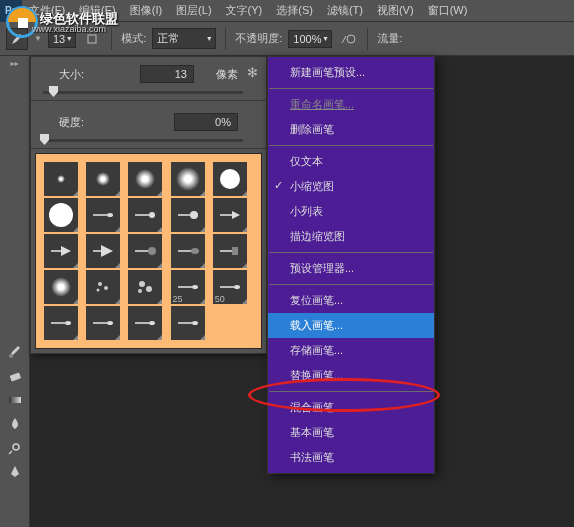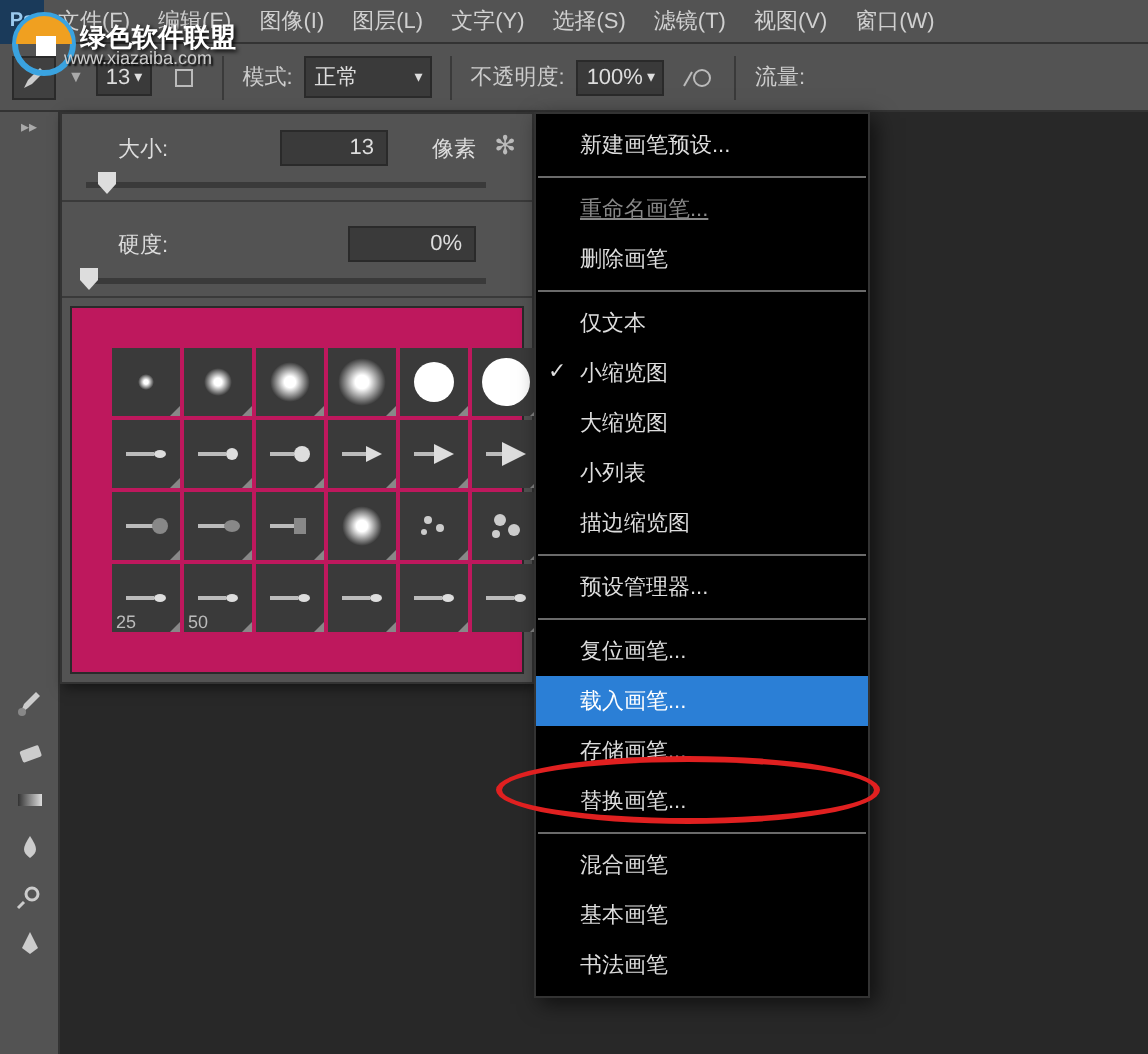--- a/index.html
+++ b/index.html
@@ -31,29 +31,29 @@
 .brush-panel .row { display: flex; align-items: center; padding: 8px 28px; gap: 8px; }
 .brush-panel .rowlabel { color: #ddd; width: 44px; }
 .brush-panel .valfield { background: #3a3a3a; border: 1px solid #2a2a2a; color: #ddd; padding: 2px 6px; width: 54px; text-align: right; }
 .brush-panel .unit { color: #ddd; margin-left: 14px; }
 .brush-panel .gear { position: absolute; right: 8px; top: 8px; color: #bbb; font-size: 13px; }
 .brush-panel .slider-track { width: 200px; height: 3px; background: #3a3a3a; margin: 0 12px 6px; position: relative; }
 .brush-panel .slider-thumb { position: absolute; width: 9px; height: 11px; top: -5px; }
 .brush-panel .slider-thumb svg { display: block; }
 .divline { height: 1px; background: #3a3a3a; margin: 4px 0; }
 
-.brush-grid { display: grid; grid-template-columns: repeat(6, 1fr); gap: 2px; padding: 20px; background: #be185d; margin: 4px; border: 1px solid #2a2a2a; }
+.brush-grid { display: grid; grid-template-columns: repeat(5, 1fr); gap: 2px; padding: 8px; background: #fdba74; margin: 4px; border: 1px solid #2a2a2a; }
 .brush-cell { width: 34px; height: 34px; display: flex; flex-direction: column; align-items: center; justify-content: center; background: #3a3a3a; position: relative; }
 .brush-cell .thumb { width: 30px; height: 24px; display: flex; align-items: center; justify-content: center; }
 .brush-cell .sizelabel { color: #bbb; font-size: 9px; position: absolute; bottom: 0; left: 2px; }
 .brush-cell .corner { position: absolute; right: 0; bottom: 0; width: 0; height: 0; border-left: 5px solid transparent; border-bottom: 5px solid #888; }
 .softdot { border-radius: 50%; background: radial-gradient(circle, #fff 0%, #fff 20%, rgba(255,255,255,0) 70%); }
 .harddot { border-radius: 50%; background: #fff; }
 
-.context-menu { position: absolute; top: 0; left: 237px; width: 168px; background: #000000; border: 1px solid #333; box-shadow: 3px 3px 10px rgba(0,0,0,0.6); padding: 3px 0; z-index: 10; }
+.context-menu { position: absolute; top: 0; left: 237px; width: 168px; background: #4c1d95; border: 1px solid #333; box-shadow: 3px 3px 10px rgba(0,0,0,0.6); padding: 3px 0; z-index: 10; }
 .context-menu .mi { color: #ddd; padding: 5px 22px; position: relative; }
 .context-menu .mi.disabled { color: #888; text-decoration: underline; }
 .context-menu .mi.highlighted { background: #2b7fd6; color: #fff; }
 .context-menu .sep { height: 1px; background: #6a6a6a; margin: 3px 1px; }
 .context-menu .check { position: absolute; left: 6px; color: #ddd; }
 
 .red-ellipse { position: absolute; left: 248px; top: 378px; width: 192px; height: 34px; border: 3px solid #e02020; border-radius: 50%; pointer-events: none; z-index: 20; }
 </style>
 </head>
 <body>
@@ -399,21 +399,20 @@
     </div>
 
     <div class="context-menu" id="ctx">
         <div class="mi"><span>新建画笔预设...</span></div>
         <div class="sep"></div>
         <div class="mi disabled"><span>重命名画笔...</span></div>
         <div class="mi"><span>删除画笔</span></div>
         <div class="sep"></div>
         <div class="mi"><span>仅文本</span></div>
         <div class="mi"><span class="check">✓</span><span>小缩览图</span></div>
-        <div class="mi"><span>大缩览图</span></div>
         <div class="mi"><span>小列表</span></div>
         <div class="mi"><span>描边缩览图</span></div>
         <div class="sep"></div>
         <div class="mi"><span>预设管理器...</span></div>
         <div class="sep"></div>
         <div class="mi"><span>复位画笔...</span></div>
         <div class="mi highlighted"><span>载入画笔...</span></div>
         <div class="mi"><span>存储画笔...</span></div>
         <div class="mi"><span>替换画笔...</span></div>
         <div class="sep"></div>

